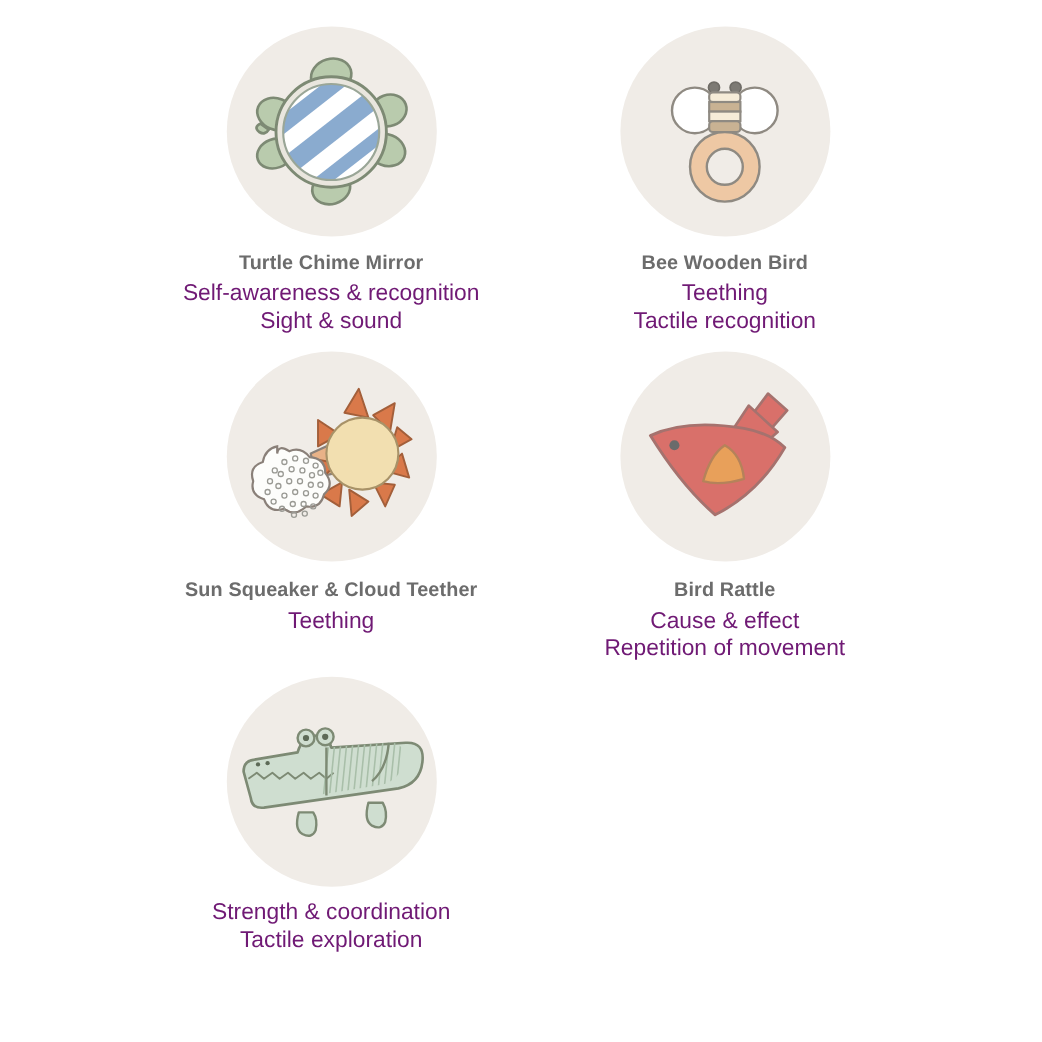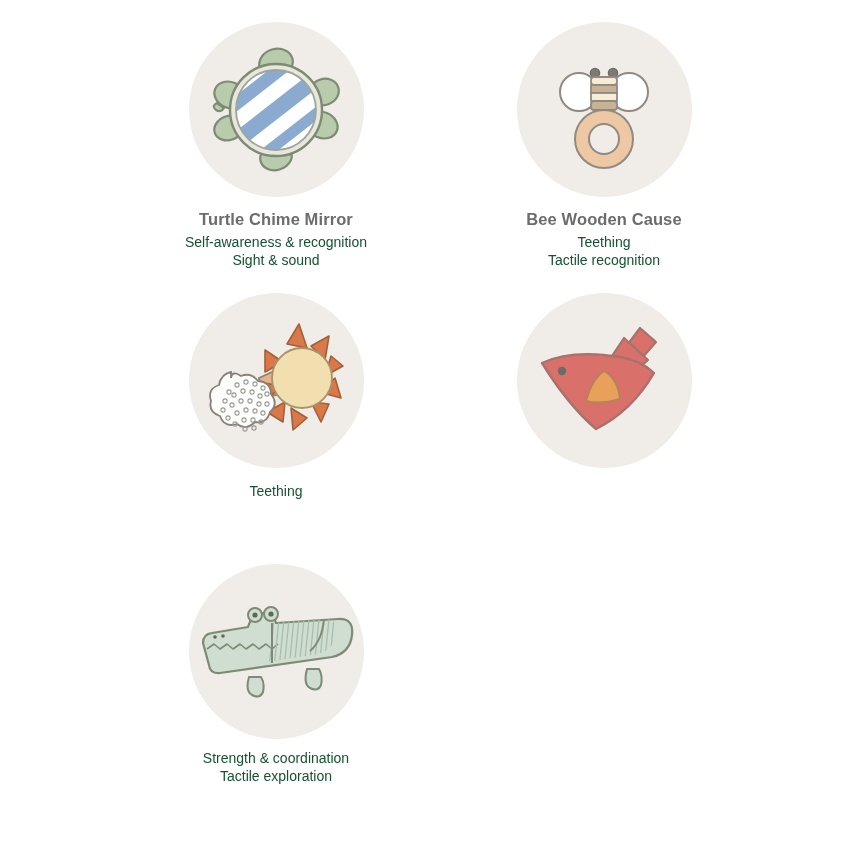--- a/index.html
+++ b/index.html
@@ -51,22 +51,22 @@
   }
   .toy-title {
     font-size: 16.5px;
     font-weight: bold;
     color: #6c6c6c;
     letter-spacing: 0.1px;
     margin-bottom: 7px;
     white-space: nowrap;
   }
   .toy-sub {
-    font-size: 14px;
-    color: #14532d;
+    font-size: 19px;
+    color: #701a75;
     margin-bottom: 4px;
     white-space: nowrap;
   }
   .toy-sub:last-child { margin-bottom: 0; }
 
   
   .r2 .caption { margin-top: 16px; }
   .r3 .caption { margin-top: 14px; }
   .card-bird .caption { margin-top: 16px; }
   .card-croc .caption { margin-top: 12px; }
@@ -126,21 +126,21 @@
           </g>
           <g stroke="#8f8a82" stroke-width="1.8">
             <rect x="52" y="32" width="26" height="8" rx="3" fill="#f6ecd8"></rect>
             <rect x="52" y="40" width="26" height="8" fill="#c9b293"></rect>
             <rect x="52" y="48" width="26" height="8" fill="#f6ecd8"></rect>
             <rect x="52" y="56" width="26" height="9" rx="3" fill="#c9b293"></rect>
           </g>
         </svg>
       </div>
       <div class="caption">
-        <div class="toy-title">Bee Wooden Cause</div>
+        <div class="toy-title">Bee Wooden Bird</div>
         <div class="toy-sub">Teething</div>
         <div class="toy-sub">Tactile recognition</div>
       </div>
     </div>
 
 
     <div class="toy-card r2 card-sun">
       <div class="icon-wrap">
         <svg width="150" height="130" viewBox="0 0 150 130">
           <path d="M58 62 L84 50 L88 76 L62 82 Z" fill="#e8b288" stroke="#8a8079" stroke-width="1.8"></path>
@@ -183,35 +183,41 @@
             <circle cx="34" cy="108" r="2.1"></circle>
               <circle cx="43" cy="104" r="2.1"></circle>
             <circle cx="52" cy="104" r="2.1"></circle>
               <circle cx="60" cy="106" r="2.1"></circle>
             <circle cx="44" cy="113" r="2.1"></circle>
               <circle cx="53" cy="112" r="2.1"></circle>
           </g>
         </svg>
       </div>
       <div class="caption">
+        <div class="toy-title">Sun Squeaker &amp; Cloud Teether</div>
         <div class="toy-sub">Teething</div>
       </div>
     </div>
 
     <div class="toy-card r3 card-bird">
       <div class="icon-wrap">
         <svg width="145" height="130" viewBox="0 0 145 130">
           <g fill="#d9706a" stroke="#a5726e" stroke-width="2.2" stroke-linejoin="round">
             <polygon points="108,12 124,26 110,42 96,28"></polygon>
             <polygon points="92,22 116,44 100,58 80,40"></polygon>
           </g>
           <path d="M10 47 q30 -14 78 -6 q22 4 34 16 q-22 38 -58 56 q-28 -24 -54 -66 Z" fill="#d9706a" stroke="#a5726e" stroke-width="2.4" stroke-linejoin="round"></path>
           <circle cx="30" cy="55" r="4.2" fill="#6b6b6b"></circle>
           <path d="M72 55 q14 8 16 28 q-20 6 -34 2 q6 -22 18 -30 Z" fill="#e8a05a" stroke="#b5825a" stroke-width="2" stroke-linejoin="round"></path>
         </svg>
+      </div>
+      <div class="caption">
+        <div class="toy-title">Bird Rattle</div>
+        <div class="toy-sub">Cause &amp; effect</div>
+        <div class="toy-sub">Repetition of movement</div>
       </div>
     </div>
 
     <div class="toy-card r3 card-croc">
       <div class="icon-wrap">
         <svg width="155" height="125" viewBox="0 0 155 125">
           <g stroke="#7d8a74" stroke-width="2" fill="#cfded0" stroke-linejoin="round">
             <path d="M50 88 q-4 14 3 18 q8 4 11 -3 q2 -9 -2 -15 Z"></path>
             <path d="M108 80 q-4 15 3 19 q8 4 11 -3 q2 -9 -2 -16 Z"></path>
           </g>

